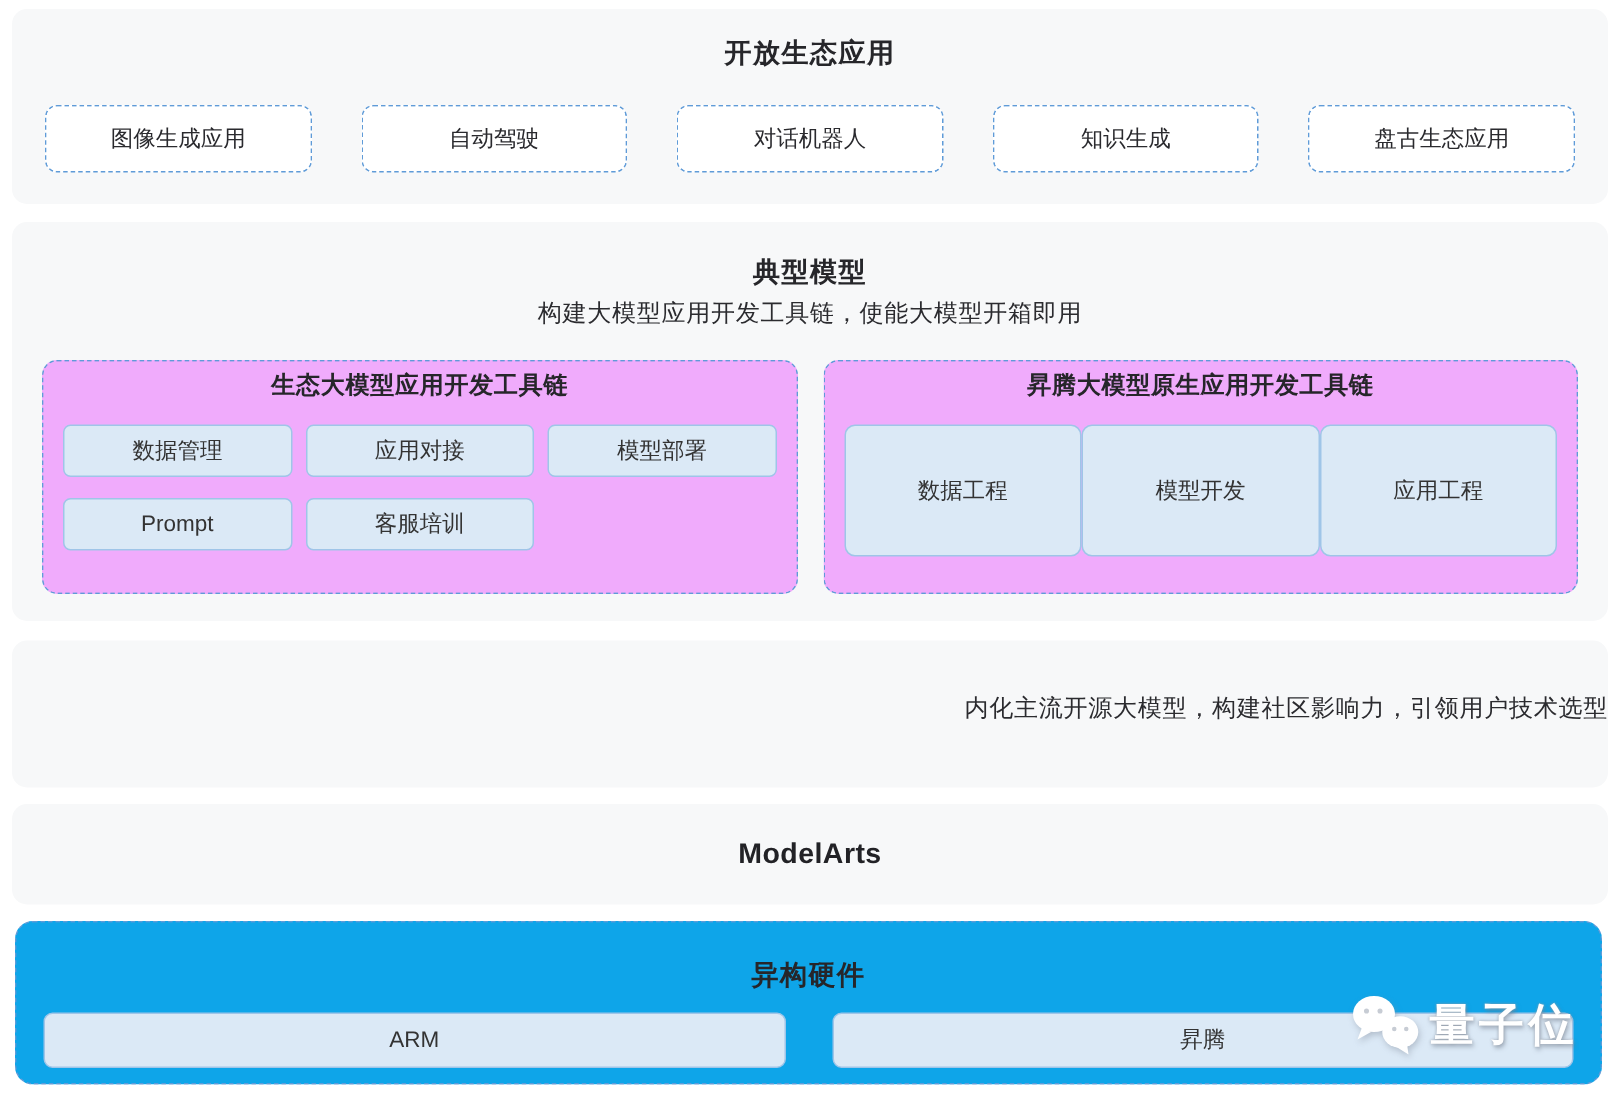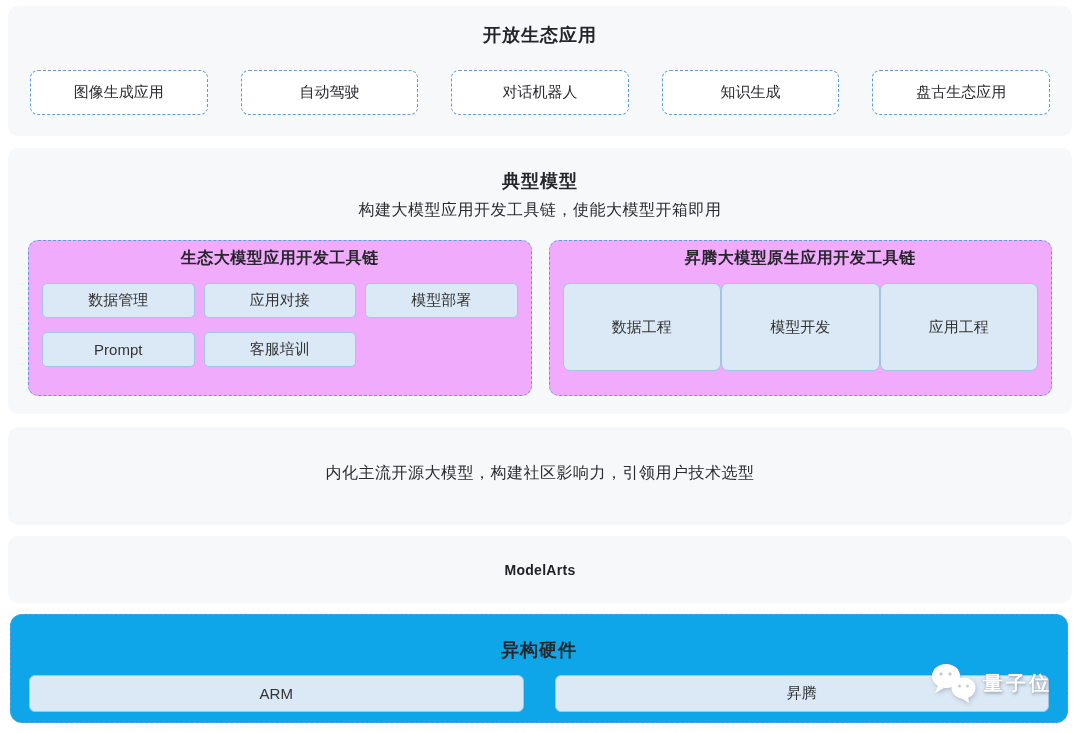--- a/index.html
+++ b/index.html
@@ -49,42 +49,42 @@
   .grid3 { display: grid; grid-template-columns: repeat(3, 1fr); gap: 0; margin-top: 16px; }
   .blue-box {
     background: #dbe9f6; border: 1px solid #9fc5e8; border-radius: 5px;
     display: flex; align-items: center; justify-content: center;
     font-size: 15px; color: #333; height: 35px;
   }
   .grid3 .blue-box { height: 88px; border-radius: 7px; }
 
   
   .s3 { margin-top: 13px; height: 98px; padding-top: 24px; }
-  .s3 .section-subtitle { margin-top: 14px; }
+  .s3 .section-subtitle { margin-top: 14px; text-align: right; }
 
   
   .s4 { margin-top: 11px; height: 67px; display: flex; align-items: center; justify-content: center; }
-  .modelarts-label { font-size: 14px; font-weight: bold; color: #222226; letter-spacing: 0.3px; }
+  .modelarts-label { font-size: 19px; font-weight: bold; color: #222226; letter-spacing: 0.3px; }
 
   
   .s5 {
     margin: 11px 12px 0 10px; height: 109px; background: #0ea5e9;
     border: 1px dashed #5f9bd8; border-radius: 12px; padding-top: 26px;
   }
   .hw-row { display: flex; gap: 31px; padding: 0 18px; margin-top: 16px; }
   .hw-box { flex: 1; height: 37px; border-radius: 6px; }
 
   
   .watermark {
     position: absolute; top: 660px; right: 28px; height: 46px;
     display: flex; align-items: center; gap: 3px; pointer-events: none;
   }
   .wm-icon { width: 50px; height: 42px; filter: drop-shadow(1px 2px 2px rgba(130,140,155,0.45)); }
   .wm-text {
-    font-size: 20px; font-weight: bold; color: #ffffff; letter-spacing: 3px;
+    font-size: 30px; font-weight: bold; color: #ffffff; letter-spacing: 3px;
     text-shadow: 0 0 2px rgba(150,158,170,0.95), 1px 2px 3px rgba(110,120,135,0.5);
   }
 </style>
 </head>
 <body>
 
 <div class="page">
 
   <div class="panel s1">
     <div class="section-title">开放生态应用</div>

